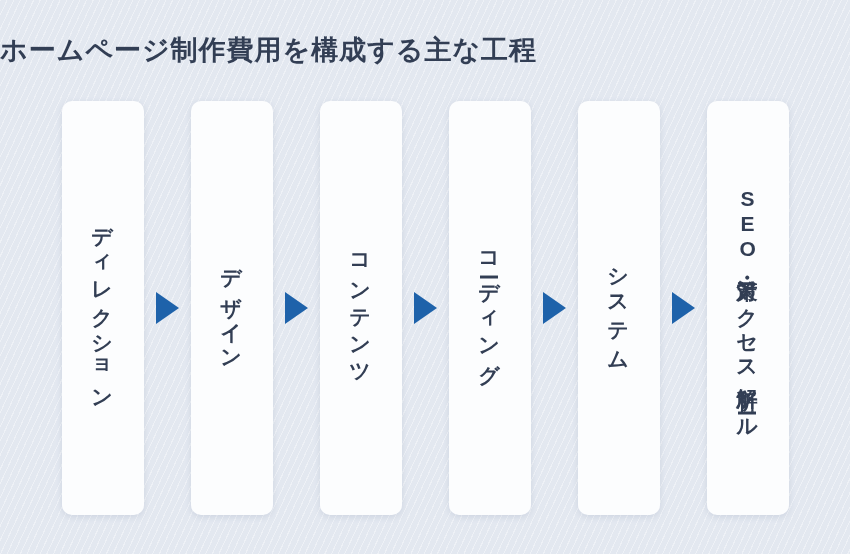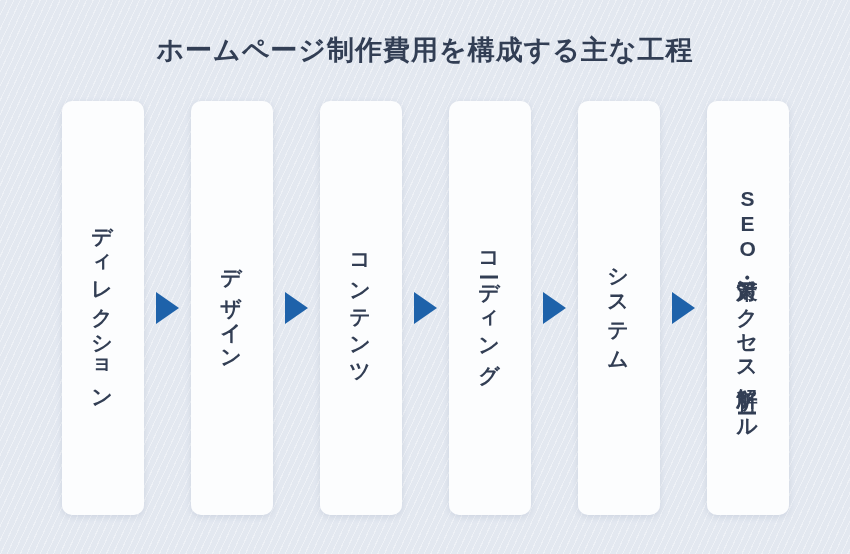--- a/index.html
+++ b/index.html
@@ -19,21 +19,20 @@
     );
   }
   .stage {
     width: 850px;
     height: 554px;
     position: relative;
   }
   .title {
     margin: 0;
     padding-top: 32px;
-    text-align: center;
     font-size: 27px;
     font-weight: bold;
     letter-spacing: 1px;
     color: #323e54;
   }
   .flow {
     margin-top: 33px;
     height: 414px;
     display: flex;
     justify-content: center;

